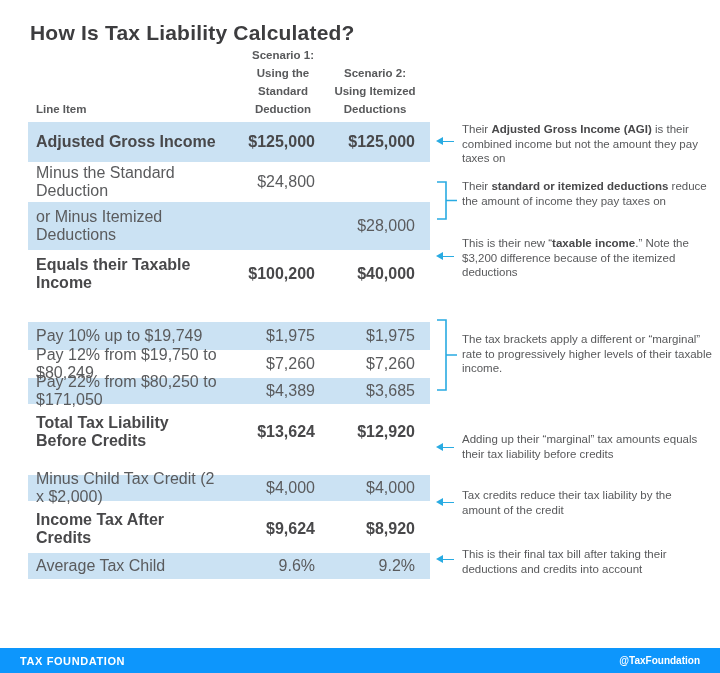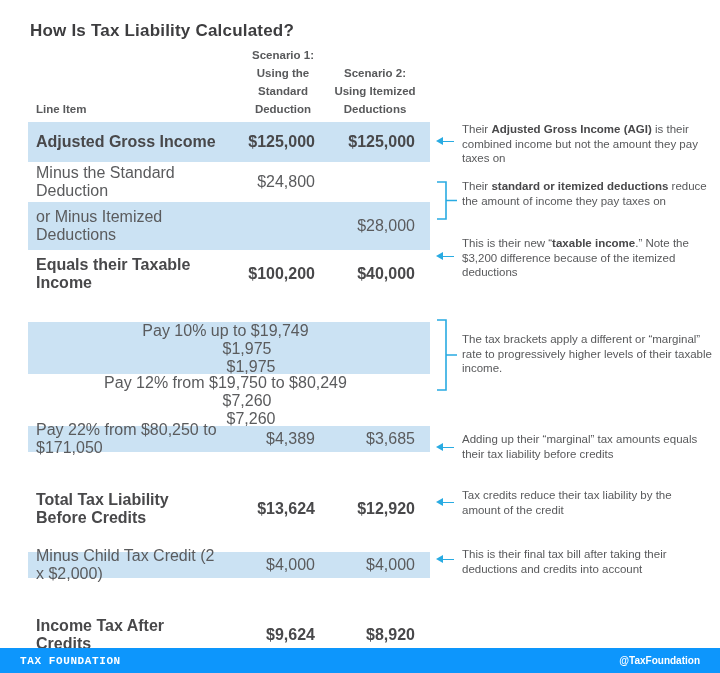--- a/index.html
+++ b/index.html
@@ -4,53 +4,53 @@
 <style>
   * { margin:0; padding:0; box-sizing:border-box; }
   html,body { background:#ffffff; }
   body { font-family:"Liberation Sans", sans-serif; }
   .canvas {
     position:relative; width:720px; height:673px; background:#ffffff;
     overflow:hidden; color:#58595b;
   }
   .title {
     position:absolute; left:30px; top:21px;
-    font-size:17px; font-weight:800; letter-spacing:.2px; color:#3d3d3f;
+    font-size:21px; font-weight:800; letter-spacing:.2px; color:#3d3d3f;
   }
   
   .thead { position:absolute; left:28px; top:56px; width:402px; height:64px; }
   .th { position:absolute; bottom:2px; font-size:11.5px; font-weight:700; color:#58595b; line-height:18px; }
   .th-line { left:8px; }
   .th-s1 { left:205px; width:100px; text-align:center; white-space:pre-line; }
   .th-s2 { left:297px; width:100px; text-align:center; white-space:pre-line; }
   
   .rows { position:absolute; left:28px; top:122px; width:402px; }
   .row { display:flex; align-items:center; padding:0 15px 0 8px; font-size:16px; color:#5a5b5d; }
   .row.blue { background:#cbe2f3; }
   .row.strong { font-weight:700; color:#48484a; }
-  .h40{height:40px;} .h38{height:48px;} .h36{height:52px;flex-direction:column;} .h34{height:26px;}
-  .mt24{margin-top:24px;} .mt21{margin-top:33px;} .mt19{margin-top:19px;}
+  .h40{height:40px;} .h38{height:48px;} .h36{height:28px;} .h34{height:26px;}
+  .mt24{margin-top:24px;} .mt21{margin-top:4px;} .mt19{margin-top:19px;}
   .lbl { flex:1; }
   .vs1 { width:92px; text-align:right; }
   .vs2 { width:100px; text-align:right; }
   
   .arrow { position:absolute; left:436px; width:18px; height:9px; }
   .arrow::before { content:""; position:absolute; left:6px; top:3.6px; width:12px; height:1.8px; background:#29abe2; }
   .arrow::after { content:""; position:absolute; left:0; top:0;
     border-top:4.5px solid transparent; border-bottom:4.5px solid transparent; border-right:7px solid #29abe2; }
   .bracket { position:absolute; left:436px; }
   
   .note { position:absolute; left:462px; width:250px; font-size:11.5px; line-height:14.5px; color:#58595b; }
   .note b { font-weight:700; color:#48484a; }
   
   .footer {
     position:absolute; left:0; top:648px; width:720px; height:25px; background:#0d96fc;
     display:flex; align-items:center; justify-content:space-between; padding:0 20px; color:#ffffff;
   }
-  .footer .brand { font-size:11px; font-weight:700; letter-spacing:.6px;font-family:Liberation Mono, monospace; }
+  .footer .brand { font-size:11px; font-weight:700; letter-spacing:.6px; }
   .footer .handle { font-size:10px; font-weight:700; }
 </style>
 </head>
 <body>
 
 <div class="canvas">
 
   <div class="title">How Is Tax Liability Calculated?</div>
 
   <div class="thead">

